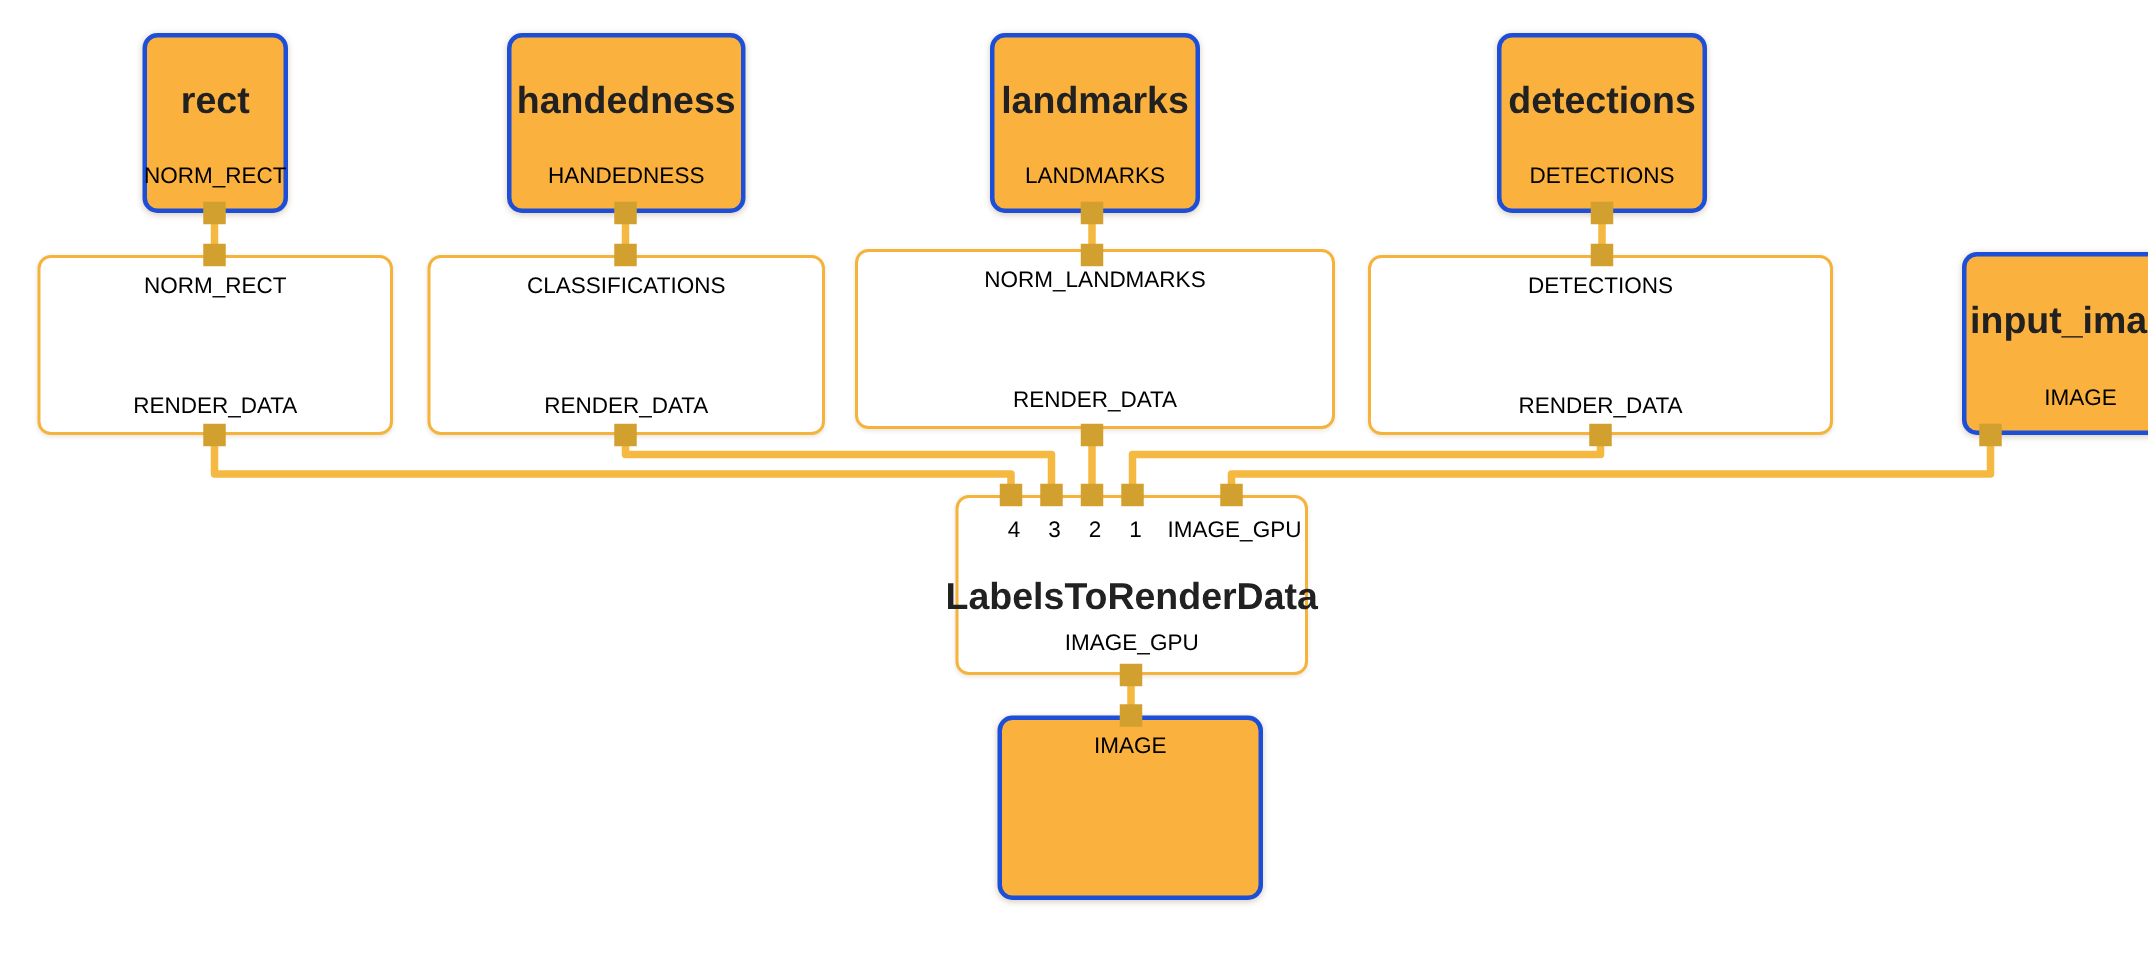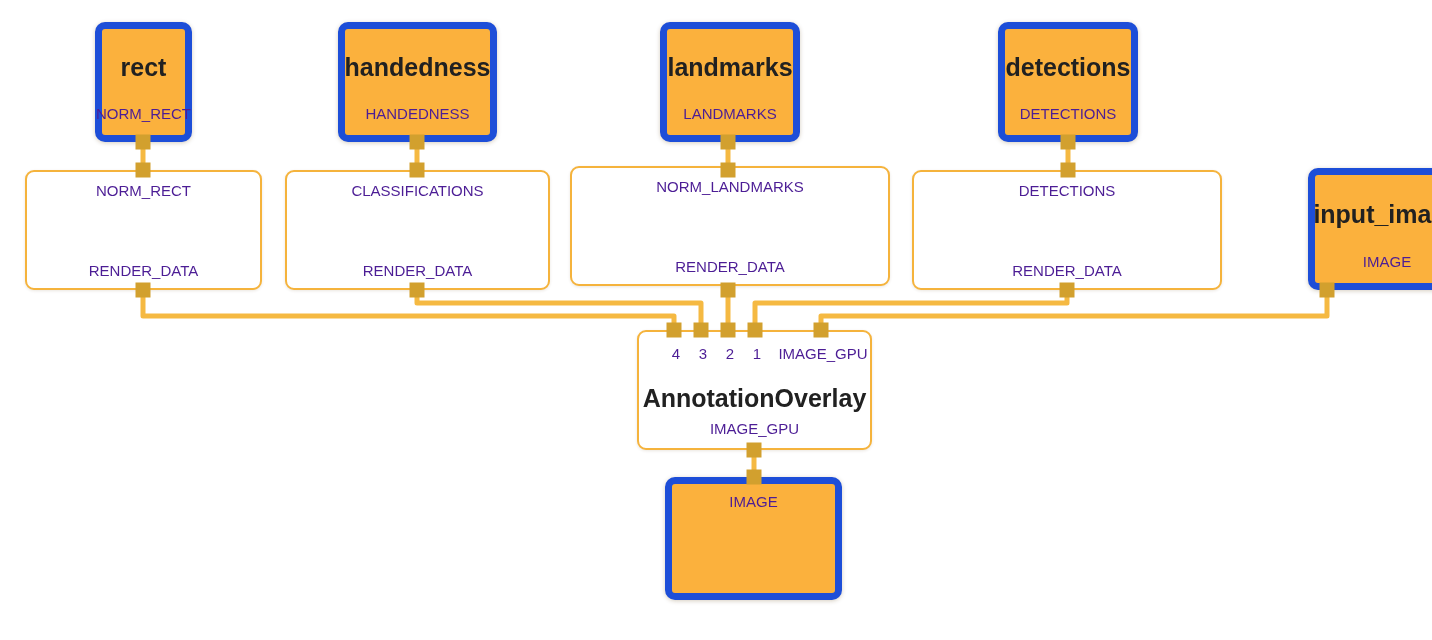--- a/index.html
+++ b/index.html
@@ -26,40 +26,40 @@
     position: absolute;
     box-sizing: border-box;
     display: flex;
     flex-direction: column;
     align-items: center;
     text-align: center;
     z-index: 2;
   }
   .node.orange {
     background: #FBB13D;
-    border: 7px solid #1d4ed8;
+    border: 3px solid #1d4ed8;
     border-radius: 10px;
     box-shadow: 0 1px 4px rgba(90, 60, 0, 0.25);
   }
   .node.white {
     background: #ffffff;
     border: 2.5px solid #F5B33C;
     border-radius: 9px;
     box-shadow: 0 1px 3px rgba(90, 60, 0, 0.12);
   }
   .node-title {
     font-weight: bold;
     font-size: 25px;
     color: #212121;
     line-height: 1.1;
     white-space: nowrap;
   }
   .port-label {
     font-size: 15px;
-    color: #4c1d95;
+    color: #000000;
     line-height: 1;
     white-space: nowrap;
   }
   
   .node.source {
     justify-content: center;
     padding-bottom: 6px;
   }
   .node.source .node-title {
     flex: 1;
@@ -154,21 +154,21 @@
     <div class="node-title">input_image</div>
     <div class="port-label out">IMAGE</div>
   </div>
 
   <div class="node white" style="left:637px; top:330px; width:235px; height:120px; padding:0;">
     <span class="port-label abs" style="left:37px;  top:14px;">4</span>
     <span class="port-label abs" style="left:64px;  top:14px;">3</span>
     <span class="port-label abs" style="left:91px;  top:14px;">2</span>
     <span class="port-label abs" style="left:118px; top:14px;">1</span>
     <span class="port-label abs" style="left:184px; top:14px;">IMAGE_GPU</span>
-    <div class="node-title abs" style="left:50%; top:53px;">AnnotationOverlay</div>
+    <div class="node-title abs" style="left:50%; top:53px;">LabelsToRenderData</div>
     <span class="port-label abs" style="left:50%; bottom:12px;">IMAGE_GPU</span>
   </div>
 
   <div class="node orange sink" style="left:665px; top:477px; width:177px; height:123px;">
     <div class="port-label in">IMAGE</div>
   </div>
 
   <svg class="layer" viewBox="0 0 1432 640" style="z-index:3;">
     <g fill="#D2A02E">
       <rect x="135.5" y="134.5" width="15" height="15"></rect>

